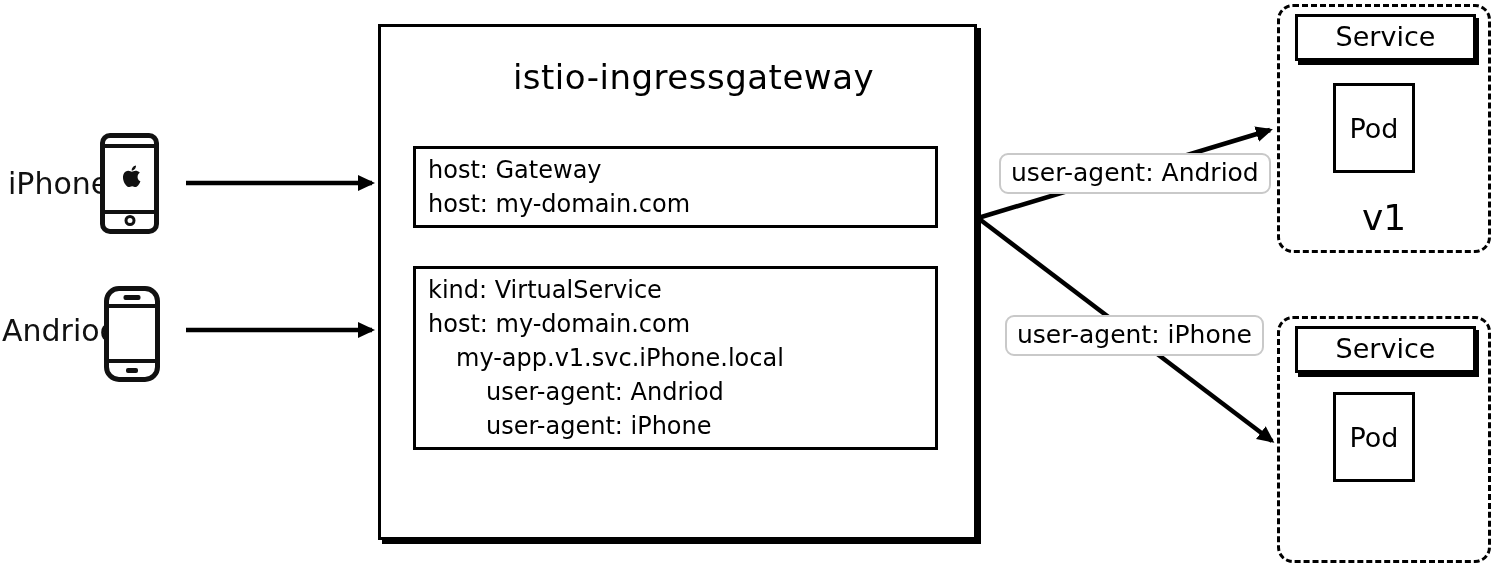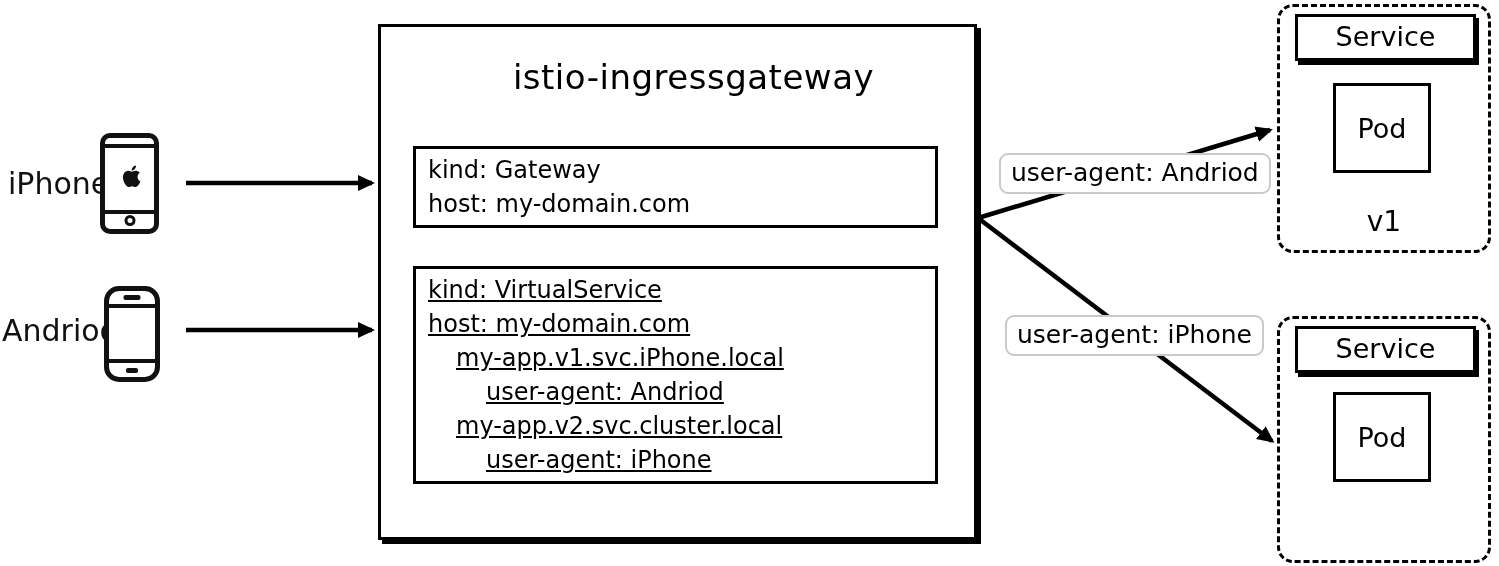--- a/index.html
+++ b/index.html
@@ -84,21 +84,21 @@
     margin-left: 32px;
   }
   .config-box {
     position: absolute; left: 32px; width: 525px;
     border: 3px solid #000; background: #fff;
     font-size: 24px; line-height: 34px;
     padding: 4px 12px;
     white-space: nowrap;
   }
   #gw-config { top: 119px; }
-  #vs-config { top: 239px; text-decoration: underline; }
+  #vs-config { top: 239px; }
   .cfg-line { display: block; }
   .ind-1 { padding-left: 28px; }
   .ind-2 { padding-left: 58px; }
 
   
   .arrows {
     position: absolute; left: 0; top: 0;
     pointer-events: none;
   }
   .arrows line { stroke: #000; stroke-width: 4.5; }
@@ -134,42 +134,42 @@
     border: 3px solid #000; background: #fff;
     box-shadow: 3px 4px 0 0 #000;
     text-align: center;
     font-size: 27px;
     padding: 4px 0 6px 0;
     margin-left: 6px;
   }
 
   .pod-card {
     position: absolute; left: 53px;
-    width: 98px; height: 90px;
+    width: 82px; height: 90px;
     border: 3.5px solid #000; background: #fff;
     display: flex; align-items: center; justify-content: center;
     font-size: 27px;
   }
   #service-group-v1 .pod-card { top: 76px; }
   #service-group-v2 .pod-card { top: 73px; }
   .pod-card::before, .pod-card::after {
     content: ""; position: absolute;
     width: 90px; height: 90px;
     border: 3.5px solid #000; background: #fff;
     top: -3.5px; left: -3.5px;
   }
   .pod-card::before { transform: translate(8px, 8px);  z-index: -1; }
   .pod-card::after  { transform: translate(16px, 16px); z-index: -2; box-shadow: 2px 2px 0 #000; }
   .stack-2 .pod-card::before { box-shadow: 2px 2px 0 #000; }
   .stack-2 .pod-card::after  { display: none; }
 
   .version-label {
     position: absolute; left: 0; right: 0;
     text-align: center;
-    font-size: 28px;
+    font-size: 36px;
   }
   #service-group-v1 .version-label { bottom: 12px; }
   #service-group-v2 .version-label { bottom: 22px; }
 </style>
 </head>
 <body>
 
 <div class="canvas">
 
   <div class="client-label" id="iphone-label">iPhone</div>
@@ -189,30 +189,29 @@
   <div class="android-icon">
     <div class="android-speaker-top"></div>
     <div class="android-screen"></div>
     <div class="android-speaker-bottom"></div>
   </div>
 
   <div class="gateway-box">
     <div class="gateway-title">istio-ingressgateway</div>
 
     <div class="config-box" id="gw-config">
-      <span class="cfg-line">kind: Gateway</span>
+      <span class="cfg-line">host: Gateway</span>
       <span class="cfg-line">host: my-domain.com</span>
     </div>
 
     <div class="config-box" id="vs-config">
       <span class="cfg-line">kind: VirtualService</span>
       <span class="cfg-line">host: my-domain.com</span>
       <span class="cfg-line ind-1">my-app.v1.svc.iPhone.local</span>
       <span class="cfg-line ind-2">user-agent: Andriod</span>
-      <span class="cfg-line ind-1">my-app.v2.svc.cluster.local</span>
       <span class="cfg-line ind-2">user-agent: iPhone</span>
     </div>
   </div>
 
   <svg class="arrows" width="1499" height="566" viewBox="0 0 1499 566">
     <defs>
       <marker id="ah" markerUnits="userSpaceOnUse" markerWidth="20" markerHeight="18" refX="14" refY="8" orient="auto">
         <path class="ah" d="M0,0 L17,8 L0,16 Z"></path>
       </marker>
     </defs>

